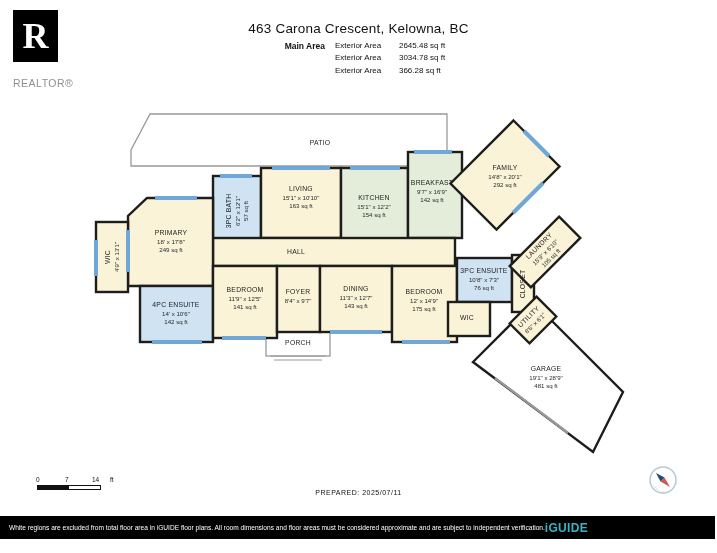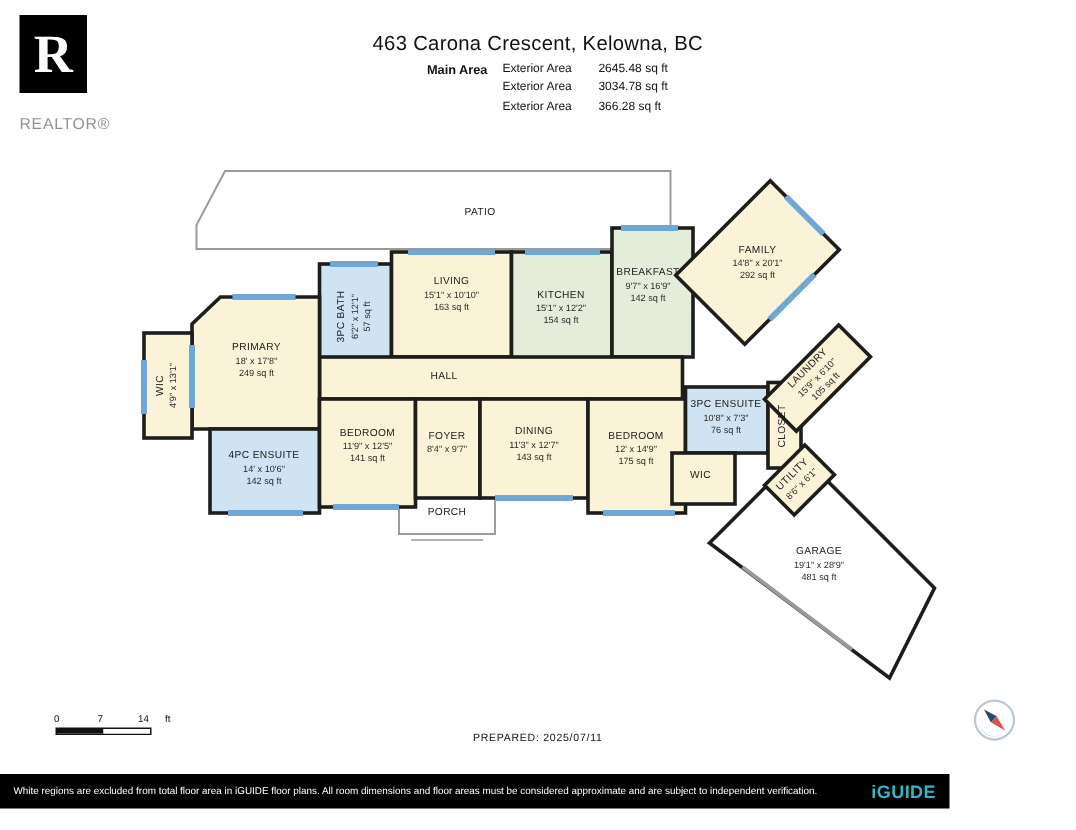--- a/index.html
+++ b/index.html
@@ -23,21 +23,21 @@
   .rdims,.rarea{font-size:6.1px;color:#2a2a2a}
   
   .scalebar{position:absolute;left:36px;top:476px;width:120px;height:18px;font-size:6.5px}
   .scalebar .tick{position:absolute;top:0}
   .tick0{left:0}.tick7{left:29px}.tick14{left:56px}.tickft{left:74px}
   .scalebar .bar{position:absolute;top:9px;left:1px;width:64px;height:5px;border:1px solid #111;display:flex}
   .bar .seg1{width:50%;background:#111}
   .bar .seg2{width:50%;background:#fff}
   .prepared{position:absolute;top:489px;left:50%;transform:translateX(-50%);font-size:7px;letter-spacing:.5px}
   .compass{position:absolute;left:648px;top:465px}
-  .bottombar{position:absolute;left:0;top:516px;width:633px;height:23px;background:#000;color:#fff;display:flex;align-items:center;justify-content:space-between;padding:4px 9px;font-size:6.6px}
+  .bottombar{position:absolute;left:0;top:516px;width:715px;height:23px;background:#000;color:#fff;display:flex;align-items:center;padding:4px 9px;font-size:6.6px}
   .iguide-logo{color:#35b5c5;font-weight:bold;font-size:12px;letter-spacing:.3px}
   svg.plan-svg{position:absolute;left:0;top:0}
 </style>
 </head>
 <body>
 
 <div class="page">
 
   <div class="realtor">
     <div class="realtor-box">

